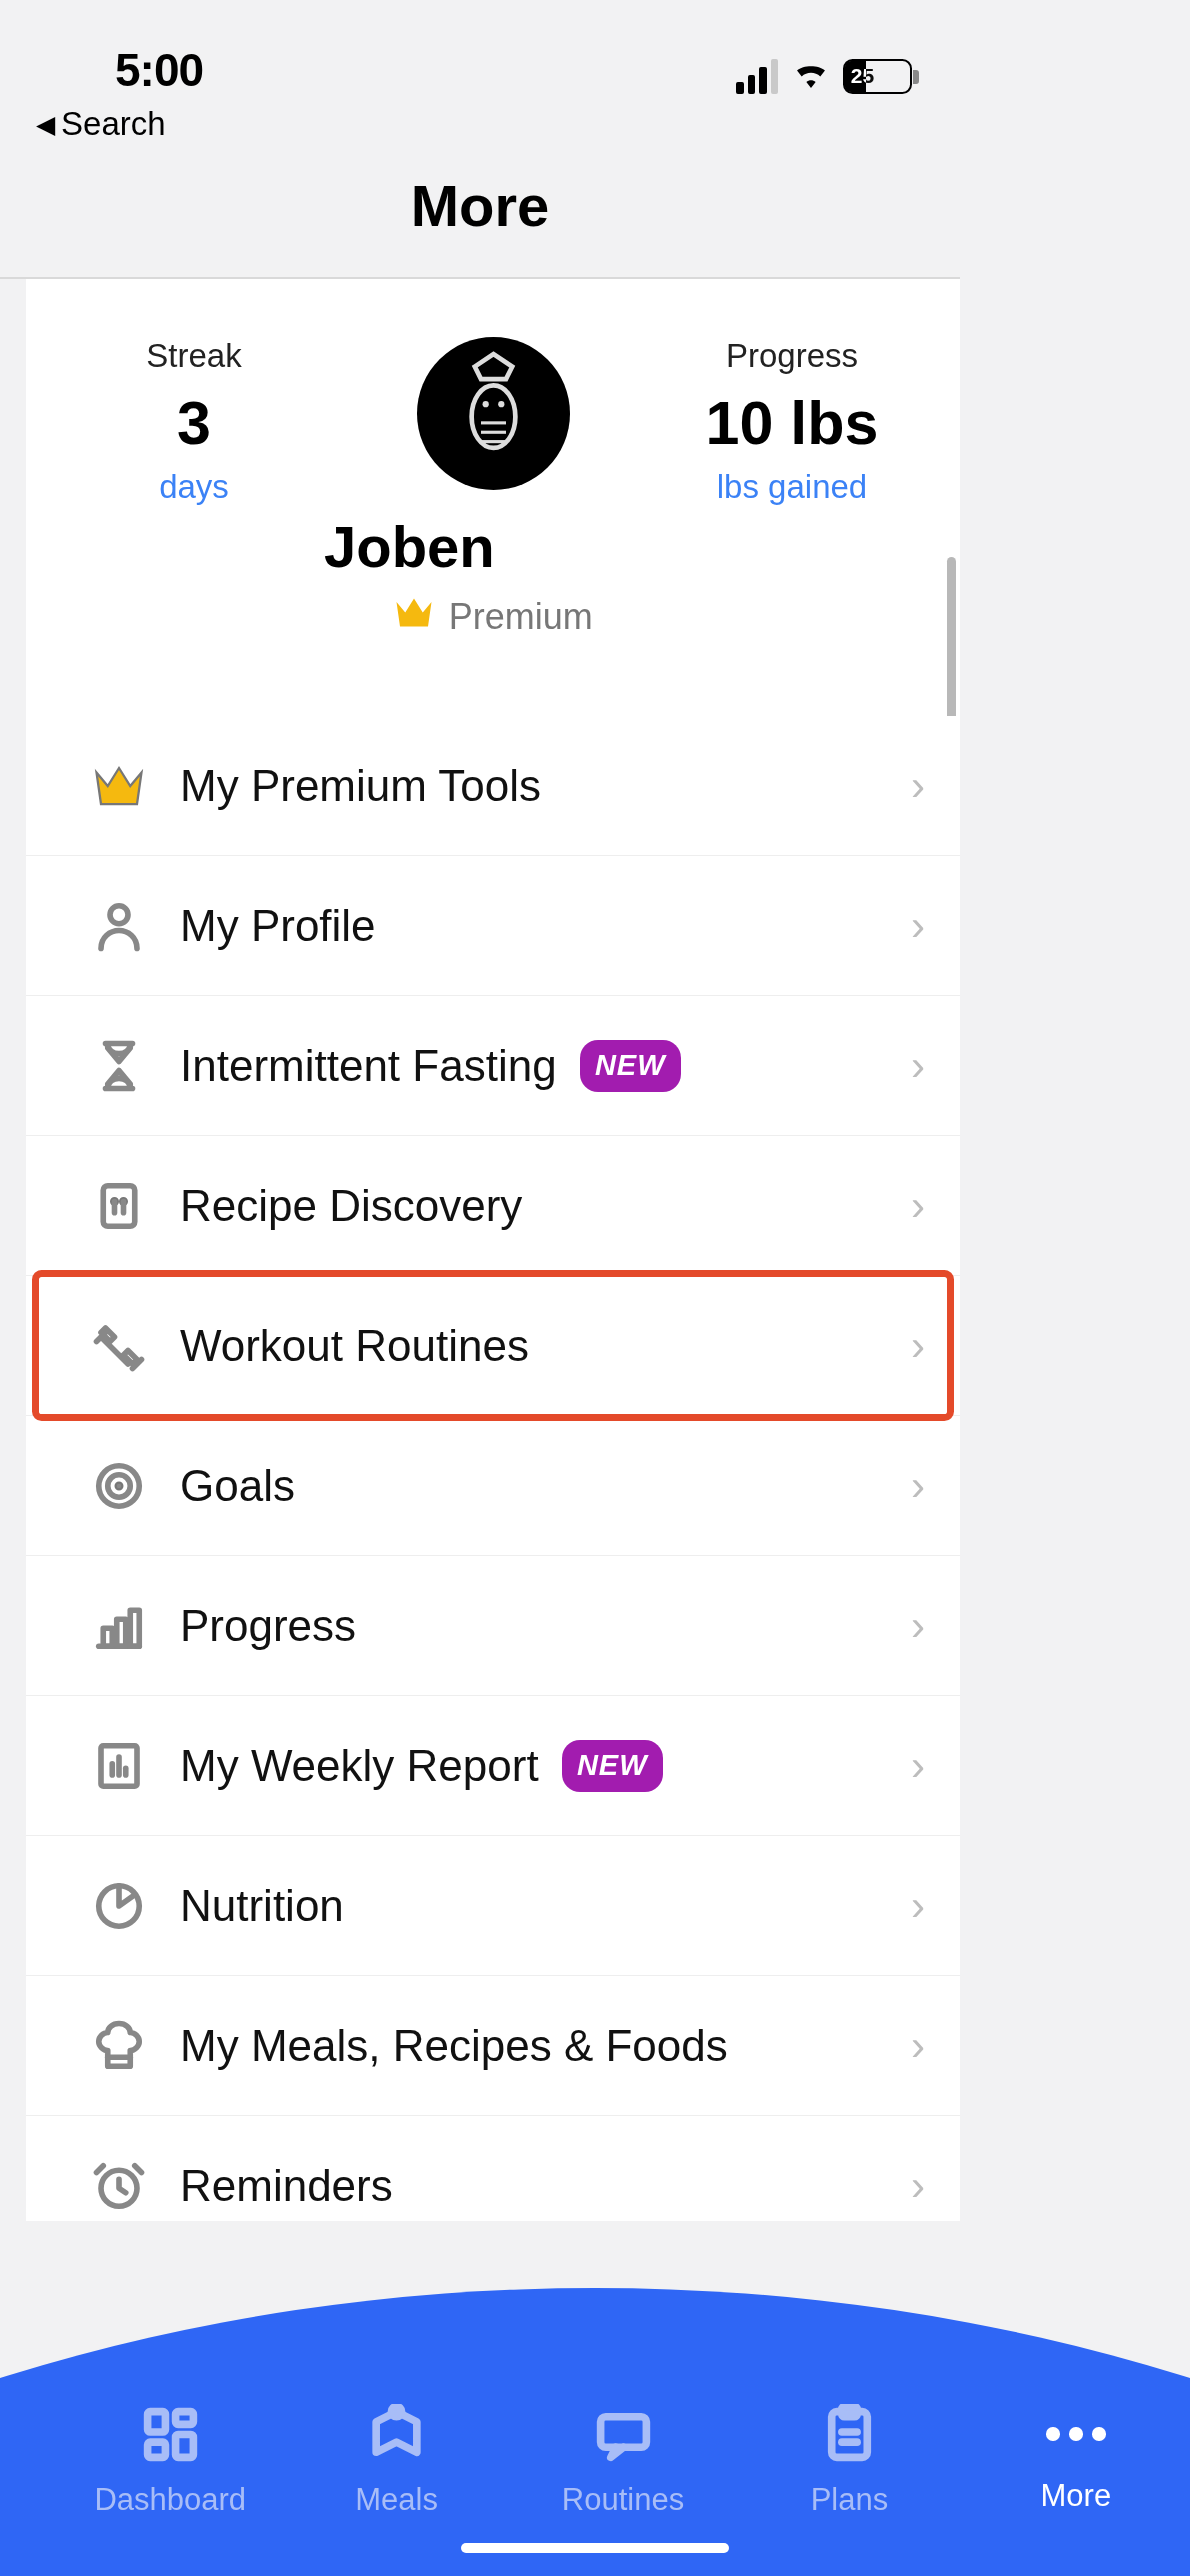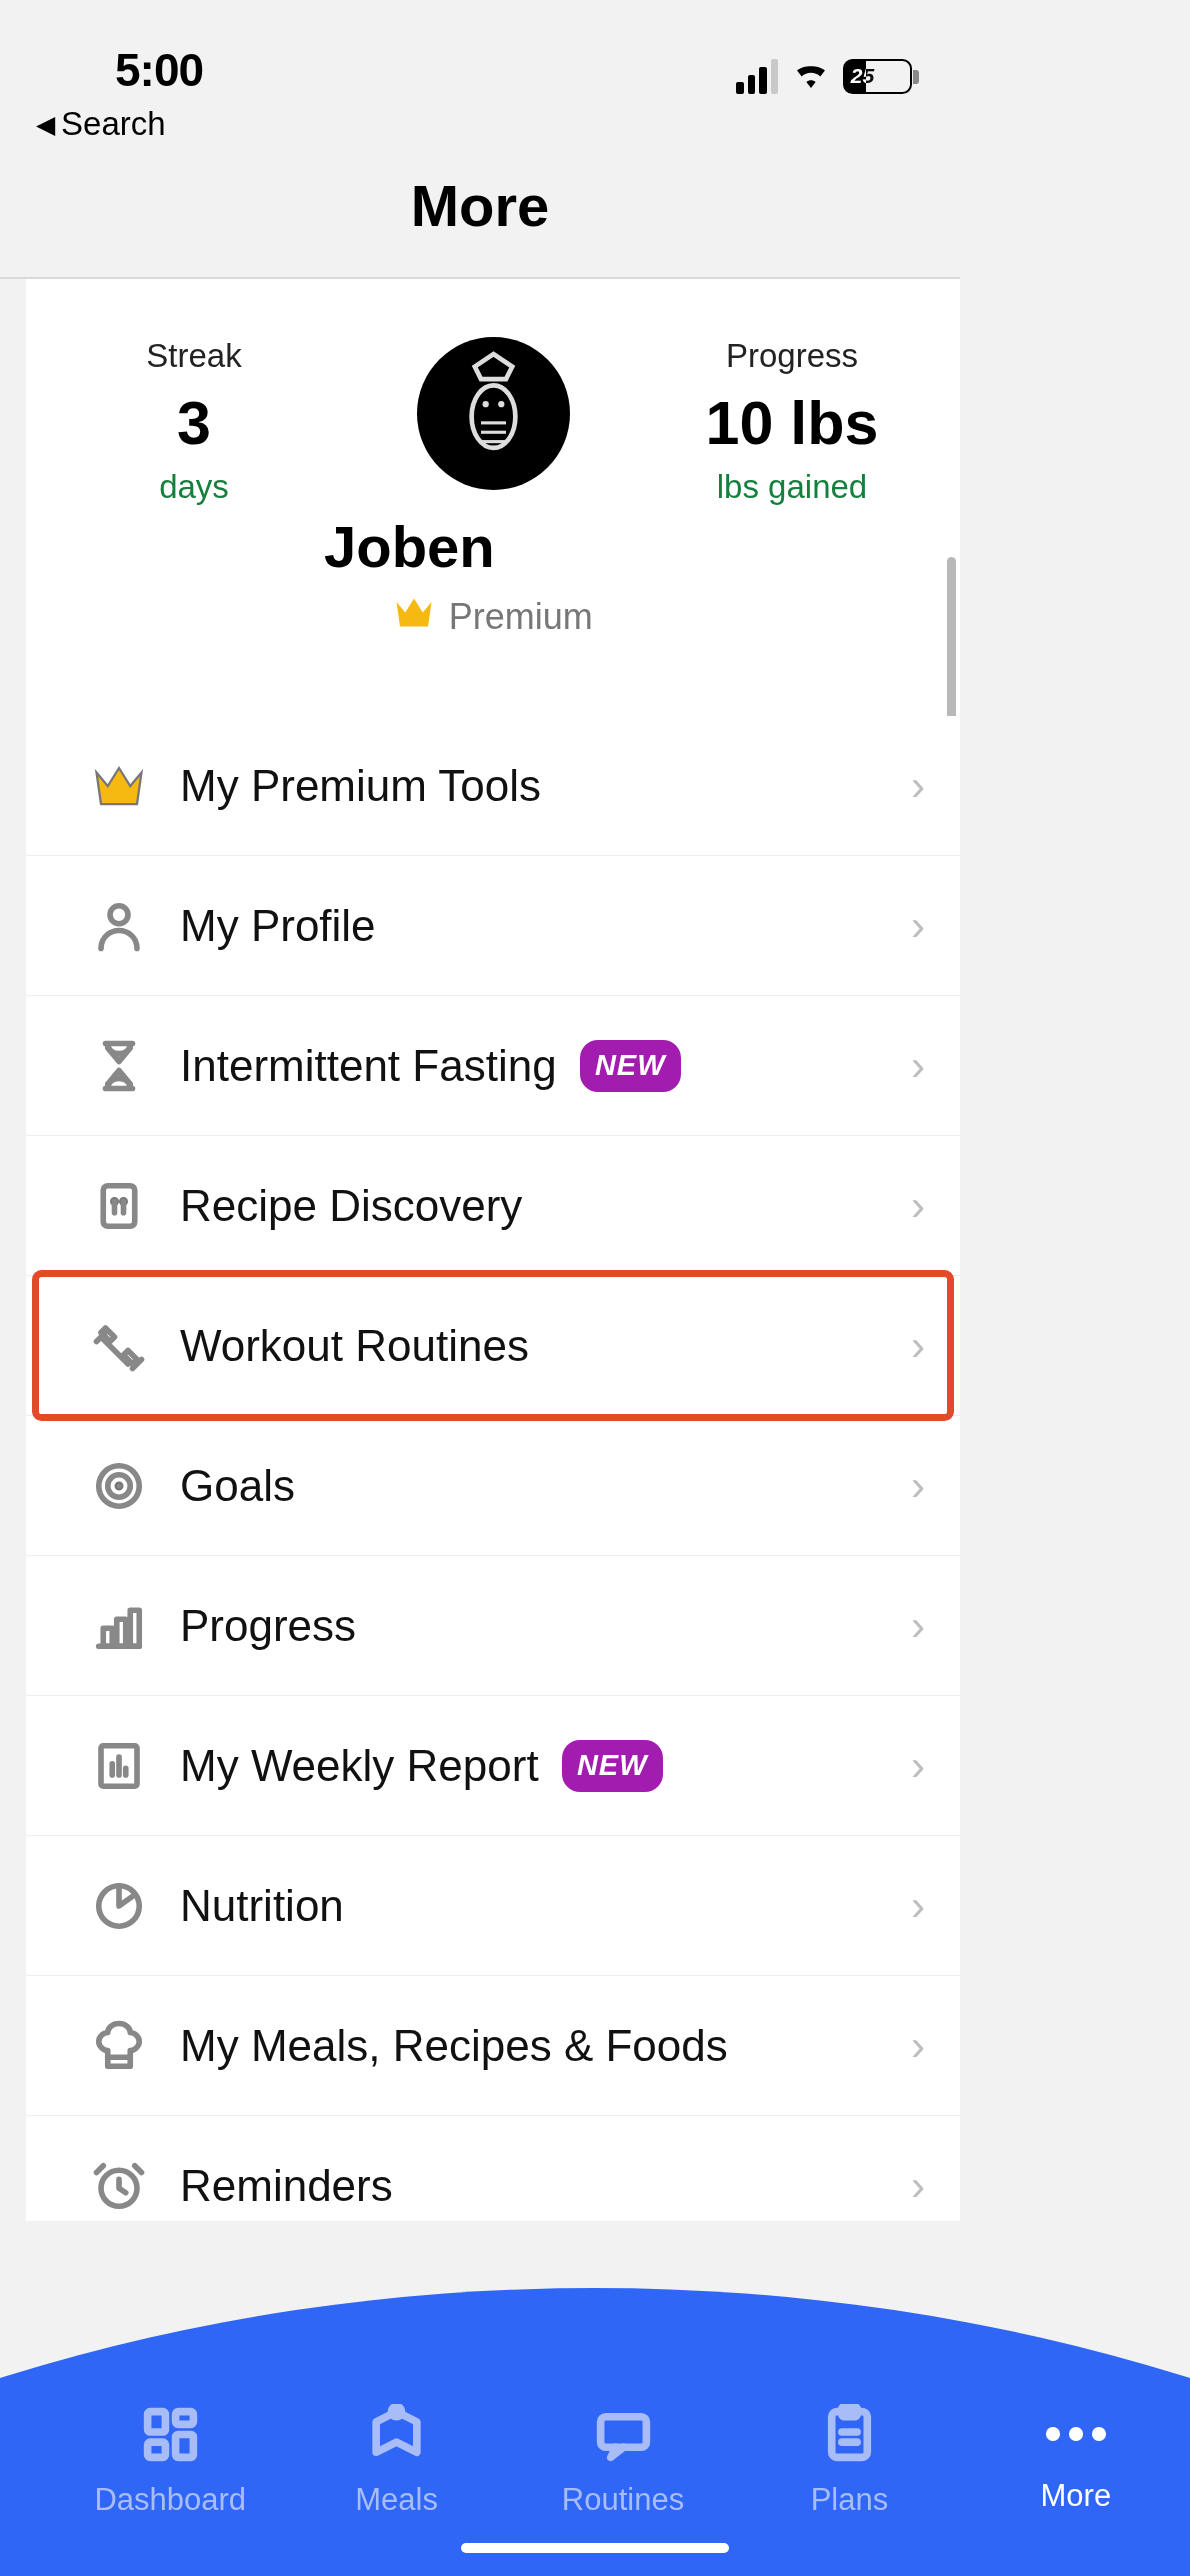--- a/index.html
+++ b/index.html
@@ -10,42 +10,42 @@
   .status-bar { height: 105px; display: flex; align-items: flex-end; justify-content: space-between; padding: 0 48px 7.7px 115px; }
   .status-time { font-size: 46px; font-weight: 700; letter-spacing: -1px; }
   .status-icons { display: flex; align-items: center; gap: 13.4px; }
   .sig-bars { display: flex; align-items: flex-end; gap: 3.8px; }
   .sig-bars span { width: 7.7px; background: #000; border-radius: 1.9px; }
   .sig-bars span:nth-child(1){height:11.5px}
   .sig-bars span:nth-child(2){height:19px}
   .sig-bars span:nth-child(3){height:27px}
   .sig-bars span:nth-child(4){height:35px;background:#c9c9c9}
   .wifi { font-size: 36px; }
-  .battery { width: 69px; height: 35px; border: 2.9px solid #000; border-radius: 9.6px; position: relative; display:flex; align-items:center;font-style:italic; }
+  .battery { width: 69px; height: 35px; border: 2.9px solid #000; border-radius: 9.6px; position: relative; display:flex; align-items:center; }
   .battery::after { content:''; position:absolute; right:-8.6px; top:9.6px; width:5.8px; height:13.4px; background:#888; border-radius:0 2.9px 2.9px 0; }
   .battery-fill { background:#000; height:100%; width:32%; border-radius:5.8px 0 0 5.8px; display:flex; align-items:center; justify-content:center; color:#fff; font-size:21px; font-weight:600; padding-left:3.8px;}
   .battery-num { position:absolute; left:5.8px; font-size:21px; font-weight:700; color:#fff; mix-blend-mode:difference;}
   
   
   .back-row { padding: 0 36px 29px 36px; }
   .back-btn { display:inline-flex; align-items:center; gap:5.8px; font-size:33px; color:#000; }
   .back-btn .tri { font-size:25px; }
 
   
   .page-title { text-align:center; font-size:58px; font-weight:800; padding-bottom:38px; }
 
   
   .header-div { height:1.9px; background:#d9d9d9; }
 
   
   .profile-card { background:#fff; padding:58px 38px 77px 38px; display:flex; justify-content:space-between; align-items:flex-start; }
   .stat { text-align:center; flex:1; }
   .stat-label { font-size:33px; color:#222; margin-bottom:13.4px; }
   .stat-value { font-size:61px; font-weight:800; margin-bottom:9.6px; }
-  .stat-sub { font-size:33px; color:#15803d; }
+  .stat-sub { font-size:33px; color:#3b82f6; }
   .center-col { flex:1.3; text-align:left; }
   .avatar { width:153px; height:153px; border-radius:50%; background:#000; margin:0 auto 23px; display:flex; flex-direction:column; align-items:center; justify-content:center; color:#ddd; }
   .avatar svg { width:105px; height:125px; }
   .username { font-size:58px; font-weight:800; margin-bottom:15.3px; }
   .premium-row { display:flex; align-items:center; justify-content:center; gap:13.4px; color:#777; font-size:36px; }
   .crown { color:#f5b90f; font-size:38px; }
 
   
   .list { background:#fff; position:relative; }
   .row { display:flex; align-items:center; height:140px; padding:0 35px 0 54px; border-bottom:1.9px solid #eee; position:relative; }

